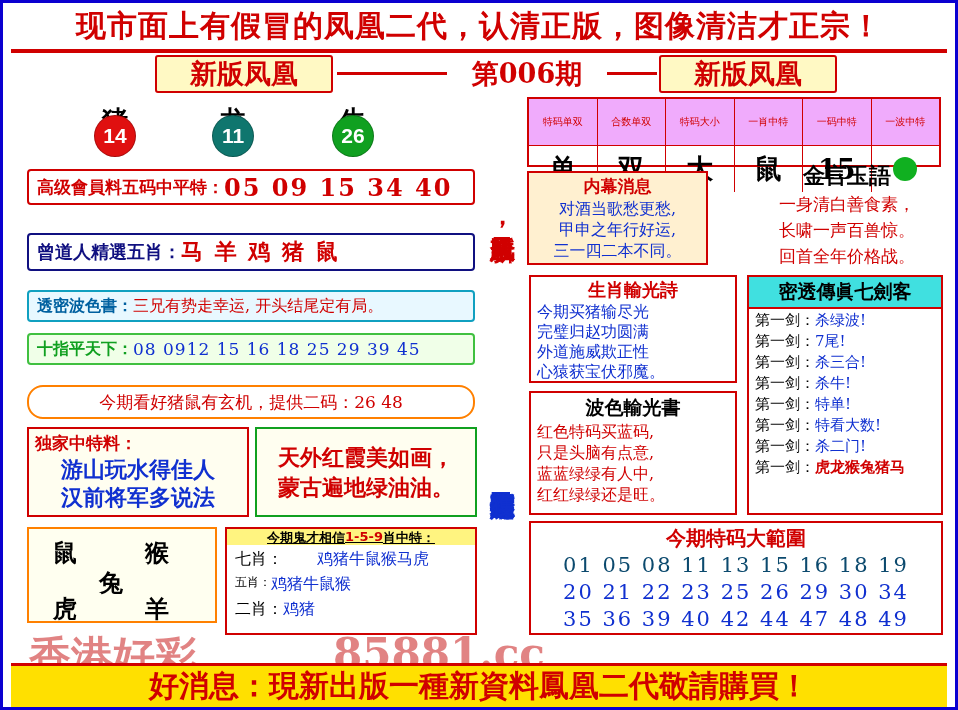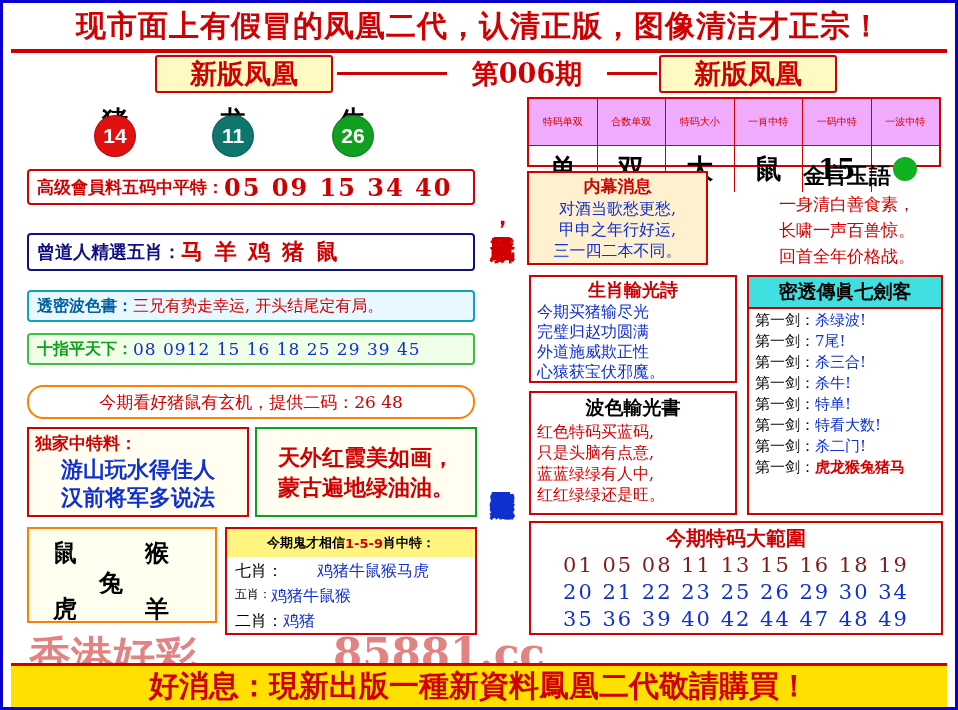--- a/index.html
+++ b/index.html
@@ -168,21 +168,21 @@
 
   <div class="abs panel" style="left:24px;top:524px;width:190px;height:96px;border-color:#ff8000;background:#fffff0;">
     <div class="abs" style="left:24px;top:8px;font-size:24px;font-weight:bold;font-family:'DejaVu Serif',serif;color:#000;">鼠</div>
     <div class="abs" style="left:116px;top:8px;font-size:24px;font-weight:bold;font-family:'DejaVu Serif',serif;color:#000;">猴</div>
     <div class="abs" style="left:70px;top:38px;font-size:24px;font-weight:bold;font-family:'DejaVu Serif',serif;color:#000;">兔</div>
     <div class="abs" style="left:24px;top:64px;font-size:24px;font-weight:bold;font-family:'DejaVu Serif',serif;color:#000;">虎</div>
     <div class="abs" style="left:116px;top:64px;font-size:24px;font-weight:bold;font-family:'DejaVu Serif',serif;color:#000;">羊</div>
   </div>
 
   <div class="abs panel" style="left:222px;top:524px;width:252px;height:108px;border-color:#d00000;background:#fff;">
-    <div style="background:#fff480;display:flex;align-items:center;justify-content:center;height:28px;white-space:nowrap;">
+    <div style="background:#fff480;display:flex;justify-content:center;height:16px;white-space:nowrap;text-decoration:underline;">
       <span style="color:#000;font-size:13px;font-weight:bold;font-family:'DejaVu Serif',serif;">今期鬼才相信</span>
       <span style="color:#d00000;font-size:13px;font-weight:bold;">1-5-9</span>
       <span style="color:#000;font-size:13px;font-weight:bold;font-family:'DejaVu Serif',serif;">肖中特：</span>
     </div>
     <div style="display:flex;padding:4px 0 0 8px;gap:34px;">
       <span style="color:#000;font-size:16px;font-family:'DejaVu Serif',serif;">七肖：</span>
       <span style="color:#1030d0;font-size:16px;font-family:'DejaVu Serif',serif;">鸡猪牛鼠猴马虎</span>
     </div>
     <div style="display:flex;padding:4px 0 0 8px;">
       <span style="color:#000;font-size:12px;font-family:'DejaVu Serif',serif;">五肖：</span>
@@ -281,21 +281,21 @@
       <span style="font-size:15px;font-family:'DejaVu Serif',serif;color:#1030d0;">杀二门!</span>
     </div>
     <div style="display:flex;padding:2px 0 0 6px;">
       <span style="font-size:15px;font-family:'DejaVu Serif',serif;color:#000;">第一剑：</span>
       <span style="font-size:15px;font-family:'DejaVu Serif',serif;color:#d00000;font-weight:bold;">虎龙猴兔猪马</span>
     </div>
   </div>
 
   <div class="abs panel" style="left:526px;top:518px;width:414px;height:114px;border-color:#d00000;background:#fff;">
     <div class="panel-title" style="color:#d00000;font-size:20px;padding-top:2px;">今期特码大範圍</div>
-    <div class="center" style="color:#7f1d1d;font-size:21px;font-family:'DejaVu Serif',serif;line-height:27px;letter-spacing:2px;">01 05 08 11 13 15 16 18 19</div>
+    <div class="center" style="color:#0c4a6e;font-size:21px;font-family:'DejaVu Serif',serif;line-height:27px;letter-spacing:2px;">01 05 08 11 13 15 16 18 19</div>
     <div class="center" style="color:#1030d0;font-size:21px;font-family:'DejaVu Serif',serif;line-height:27px;letter-spacing:2px;">20 21 22 23 25 26 29 30 34</div>
     <div class="center" style="color:#1030d0;font-size:21px;font-family:'DejaVu Serif',serif;line-height:27px;letter-spacing:2px;">35 36 39 40 42 44 47 48 49</div>
   </div>
 
   <div class="abs" style="left:26px;top:626px;font-size:42px;font-weight:bold;color:rgba(200,30,30,.55);font-family:'DejaVu Serif',serif;">香港好彩</div>
   <div class="abs" style="left:330px;top:626px;font-size:42px;font-weight:bold;color:rgba(200,30,30,.55);font-family:'DejaVu Serif',serif;">85881.cc</div>
 
   <div class="abs" style="left:8px;top:660px;width:936px;height:44px;background:#ffe000;border-top:3px solid #d00000;display:flex;align-items:center;justify-content:center;">
     <span style="color:#d00000;font-weight:bold;font-size:30px;font-family:'DejaVu Serif',serif;white-space:nowrap;">好消息：現新出版一種新資料鳳凰二代敬請購買！</span>
   </div>

